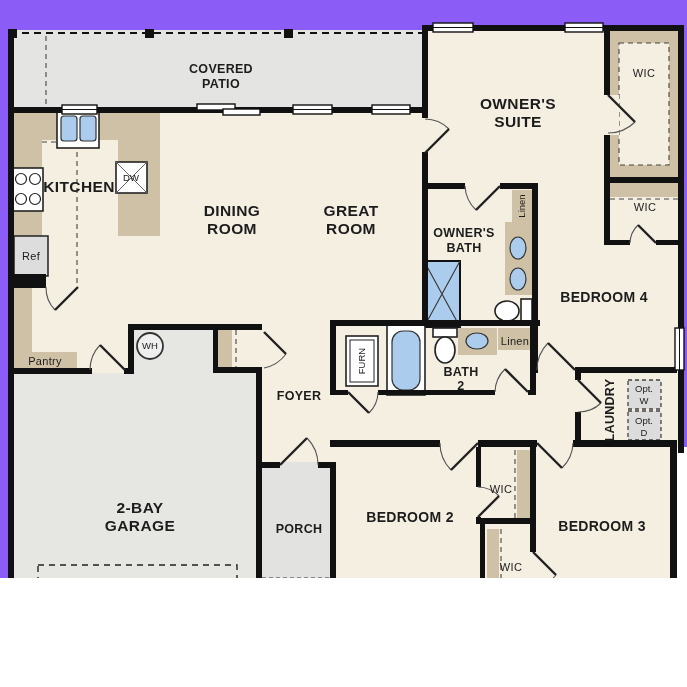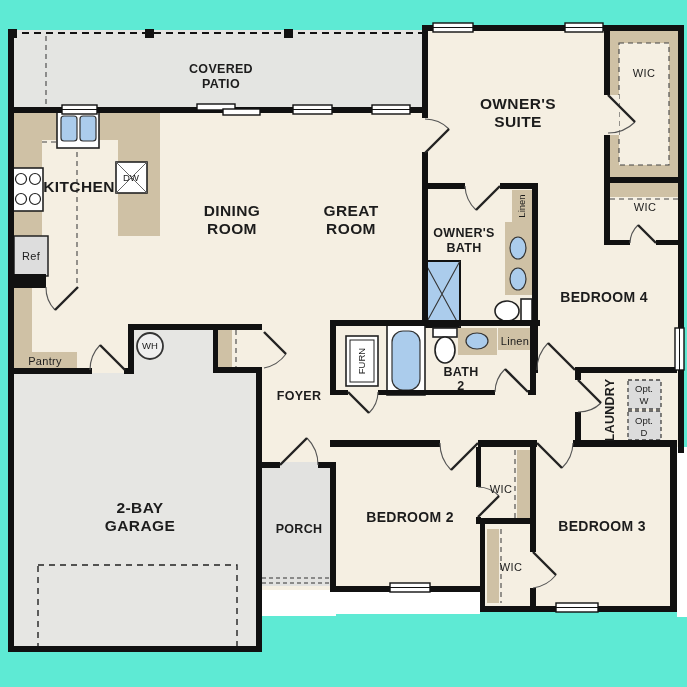--- a/index.html
+++ b/index.html
@@ -1,16 +1,16 @@
 <!DOCTYPE html>
 <html><head>
 <meta charset="utf-8">
 <style>
   html,body{margin:0;padding:0;background:#fff;}
-  .stage{position:relative;width:687px;height:687px;background:#5eead4;overflow:hidden;
+  .stage{position:relative;width:687px;height:578px;background:#8b5cf6;overflow:hidden;
          font-family:"Liberation Sans", sans-serif;}
   svg{display:block;}
   text{fill:#1c1c1c;font-family:"Liberation Sans", sans-serif;}
   .room-lg{font-size:15.5px;font-weight:bold;letter-spacing:.4px;}
   .room-md{font-size:14px;font-weight:bold;letter-spacing:.3px;}
   .room-sm{font-size:12.5px;font-weight:bold;letter-spacing:.3px;}
   .lbl{font-size:11px;font-weight:normal;letter-spacing:.3px;}
   .lbl-sm{font-size:9.5px;font-weight:normal;}
   .wall{fill:#111;}
   .win{fill:#fff;stroke:#111;stroke-width:1.4;}

